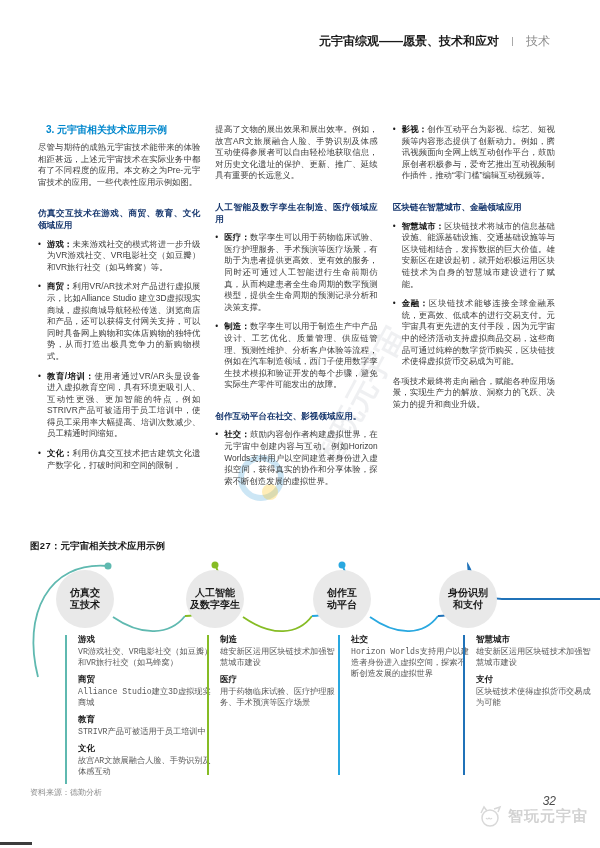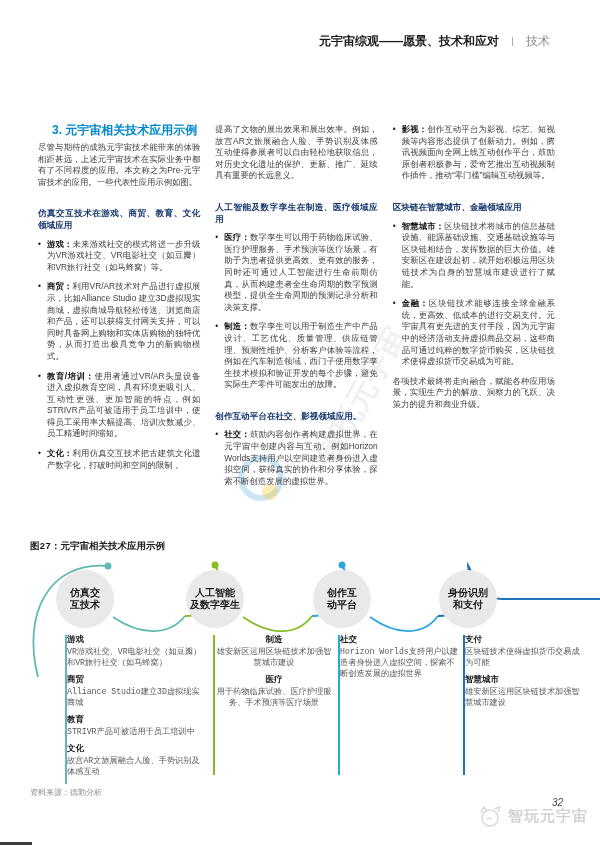--- a/index.html
+++ b/index.html
@@ -7,51 +7,51 @@
         font-family:"Liberation Sans","DejaVu Sans",sans-serif;color:#3d3d3d;}
   
   .hdr{position:absolute;top:36px;right:50px;display:flex;align-items:center;gap:13px;
        font-size:12px;line-height:10px;white-space:nowrap;}
   .hdr .t{font-weight:bold;color:#1a1a1a;}
   .hdr .bar{display:inline-block;width:1px;height:9px;background:#a9a9a9;}
   .hdr .s{color:#8a8a8a;}
   
   .columns{position:absolute;left:38px;top:124px;width:517px;display:flex;gap:15px;}
   .col{flex:1;min-width:0;font-size:8.4px;line-height:11.6px;text-align:justify;}
-  .h-blue{margin:0 0 6px 14px;font-size:12px;line-height:12px;font-weight:bold;color:#0087cd;}
+  .h-blue{margin:0 0 6px 8px;font-size:10px;line-height:12px;font-weight:bold;color:#0087cd;}
   .h-navy{margin:20px 0 7px 0;font-size:8.6px;line-height:11.6px;font-weight:bold;color:#17376e;}
   .col p{margin:0;}
   .bullet{position:relative;padding-left:9px;margin:0 0 8px 0;}
   .bullet::before{content:'•';position:absolute;left:0;top:0;color:#1a1a1a;}
   .term{font-weight:bold;color:#161616;}
   
   .figure{position:absolute;left:30px;top:540px;width:570px;font-family:Liberation Mono, monospace;}
   .fig-title{margin:0;font-size:9.5px;font-weight:bold;color:#1a1a1a;}
   .diagram{position:relative;width:570px;height:228px;margin-top:4px;}
   .diagram svg{position:absolute;left:0;top:0;}
-  .fig-col{position:absolute;top:78px;border-left:2px solid #ccc;padding-left:0;min-height:140px;}
+  .fig-col{position:absolute;top:78px;border-left:2px solid #ccc;padding-left:11px;min-height:140px;}
   .fc1{left:35px;width:140px;}
-  .fc2{left:183px;width:118px;text-align:center;}
+  .fc2{left:177px;width:118px;}
   .fc3{left:308px;width:122px;}
   .fc4{left:433px;width:120px;}
   .fi{margin-bottom:7px;}
   .fi-term{font-size:8.5px;font-weight:bold;color:#1a1a1a;line-height:11px;}
   .fi-desc{font-size:8.2px;color:#595959;line-height:11px;}
   .fig-source{margin:2px 0 0 0;font-size:8px;color:#8a8a8a;}
   
   .wm-ring{position:absolute;left:238px;top:455px;width:34px;height:34px;border-radius:50%;
            border:6px solid rgba(0,130,205,0.20);}
   .wm-dot{position:absolute;left:262px;top:484px;width:16px;height:16px;border-radius:50%;
           background:rgba(255,196,20,0.30);}
   .wm-text{position:absolute;left:345px;top:430px;font-size:30px;font-weight:bold;
            color:rgba(100,112,128,0.10);white-space:nowrap;
            transform:rotate(-62deg);transform-origin:0 100%;}
   .brand{position:absolute;right:12px;bottom:20px;display:flex;align-items:center;gap:5px;z-index:2;}
   .brand .brand-text{font-size:15px;font-weight:bold;color:#d2d2d2;letter-spacing:1px;}
-  .pagenum{position:absolute;right:37px;bottom:40px;font-size:10px;color:#4a4a4a;z-index:1;font-style:italic;}
+  .pagenum{position:absolute;right:44px;bottom:40px;font-size:12px;color:#4a4a4a;z-index:1;font-style:italic;}
   .corner-rule{position:absolute;left:0;bottom:3px;width:32px;height:3px;background:#3c3c3c;}
 </style>
 </head>
 <body>
 
 <div class="page">
 
   <div class="hdr">
     <span class="t">元宇宙综观——愿景、技术和应对</span>
     <span class="bar"></span>
@@ -158,26 +158,26 @@
 
       <div class="fig-col fc3" style="border-left-color: rgb(41, 168, 224);">
         <div class="fi">
             <div class="fi-term">社交</div>
             <div class="fi-desc">Horizon Worlds支持用户以建造者身份进入虚拟空间，探索不断创造发展的虚拟世界</div>
           </div>
       </div>
 
       <div class="fig-col fc4" style="border-left-color: rgb(32, 114, 184);">
         <div class="fi">
+            <div class="fi-term">智慧城市</div>
+            <div class="fi-desc">雄安新区运用区块链技术加强智慧城市建设</div>
+          </div>
+        <div class="fi">
             <div class="fi-term">支付</div>
             <div class="fi-desc">区块链技术使得虚拟货币交易成为可能</div>
-          </div>
-        <div class="fi">
-            <div class="fi-term">智慧城市</div>
-            <div class="fi-desc">雄安新区运用区块链技术加强智慧城市建设</div>
           </div>
       </div>
     </div>
 
     <p class="fig-source">资料来源：德勤分析</p>
   </section>
 
   <div class="pagenum">32</div>
   <div class="brand">
     <svg width="26" height="24" viewBox="0 0 26 24">

